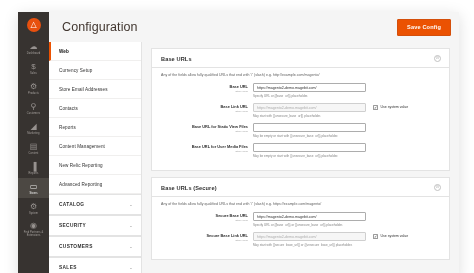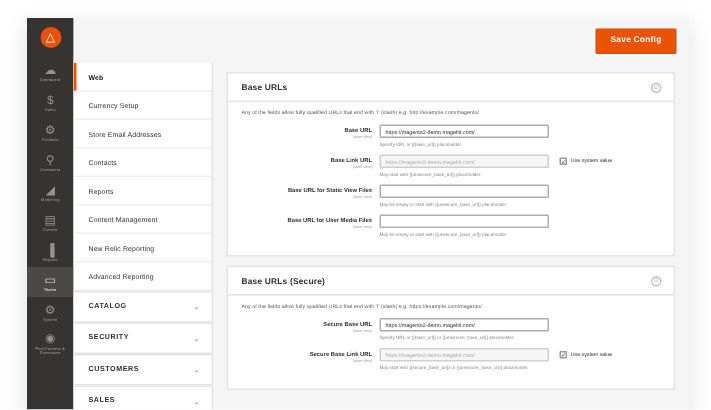--- a/index.html
+++ b/index.html
@@ -297,20 +297,21 @@
             <span class="nav-lbl">System</span>
           </div>
           <div class="nav-item">
             <span class="nav-ico">◉</span>
             <span class="nav-lbl">Find Partners &amp; Extensions</span>
           </div>
         </div>
     </div>
 
     <div id="header">
+      <h1 id="page-title">Configuration</h1>
       <button id="save-config">Save Config</button>
     </div>
 
     <div id="confignav">
       <div id="confignav-items">
           <div class="cfg-item current">Web</div>
           <div class="cfg-item">Currency Setup</div>
           <div class="cfg-item">Store Email Addresses</div>
           <div class="cfg-item">Contacts</div>
           <div class="cfg-item">Reports</div>

